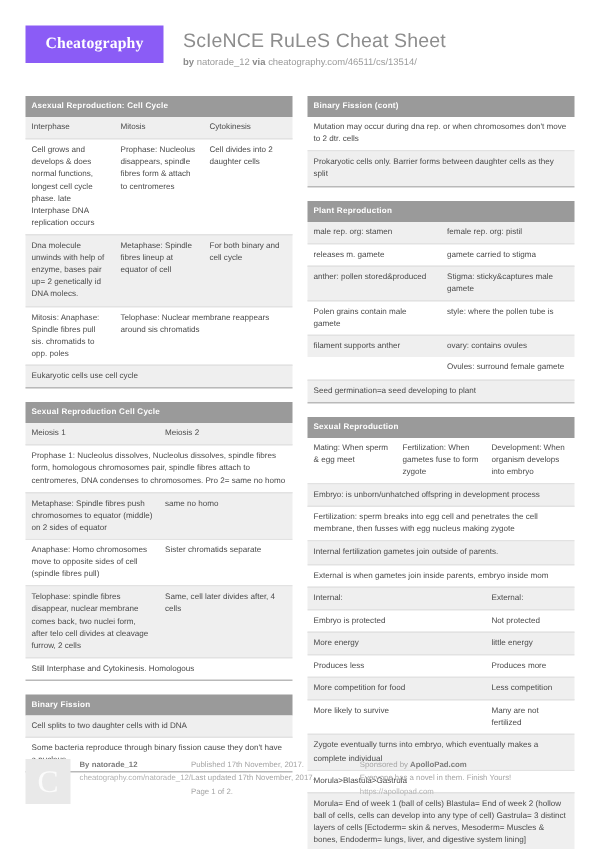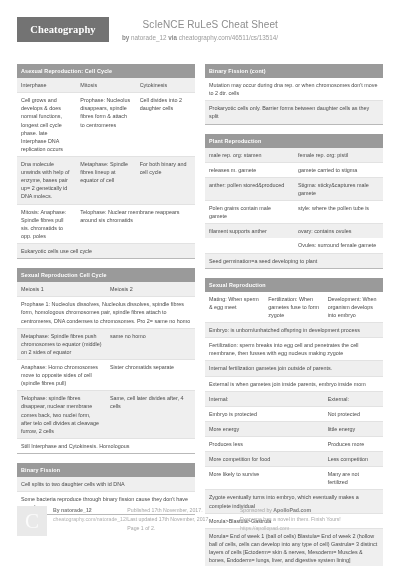--- a/index.html
+++ b/index.html
@@ -26,38 +26,38 @@
   
   .header {
     display: flex;
     align-items: flex-start;
     height: 38px;
     margin-bottom: 9px;
   }
   .logo-box {
     width: 92px;
     height: 25px;
-    background: #737373;
+    background: #8b5cf6;
     color: #ffffff;
     display: flex;
     align-items: center;
     justify-content: center;
     font-family: "Liberation Serif", serif;
     font-size: 10.5px;
     font-weight: bold;
     letter-spacing: 0.1px;
     flex: none;
   }
   .title-wrap {
     margin-left: 13px;
     padding-top: 1px;
     line-height: 1.33;
   }
   .sheet-title {
-    font-size: 10px;
+    font-size: 13px;
     color: #8d8d8d;
     letter-spacing: 0.1px;
     text-align: right;
   }
   .byline {
     font-size: 6.3px;
     color: #9b9b9b;
     margin-top: 2.5px;
   }
   .byline b { color: #8a8a8a; }

